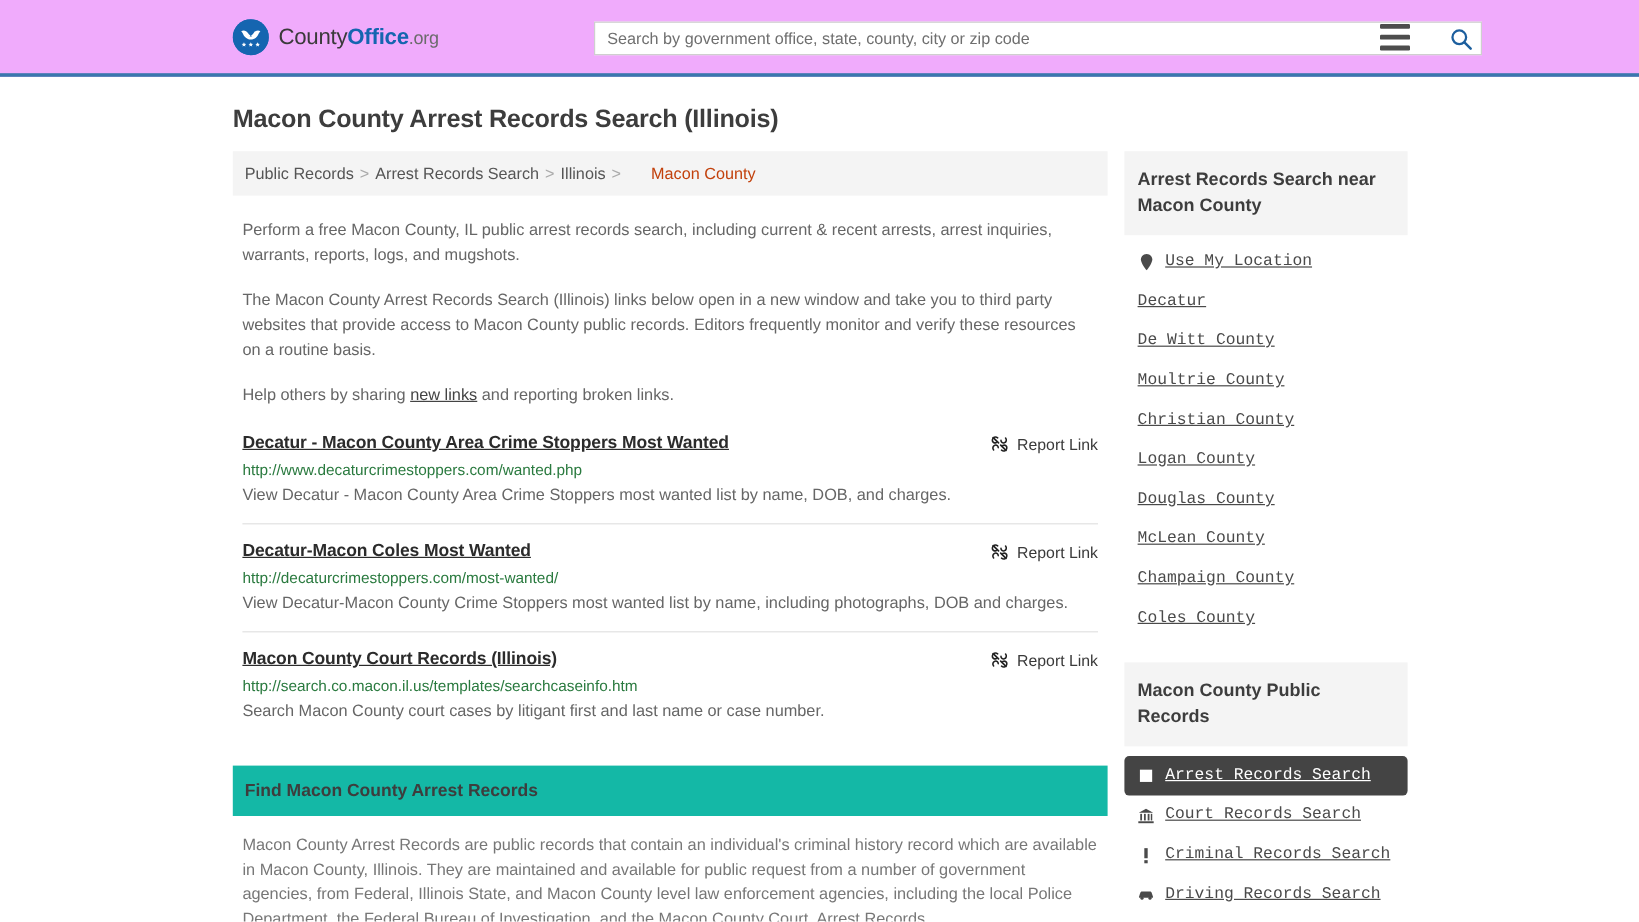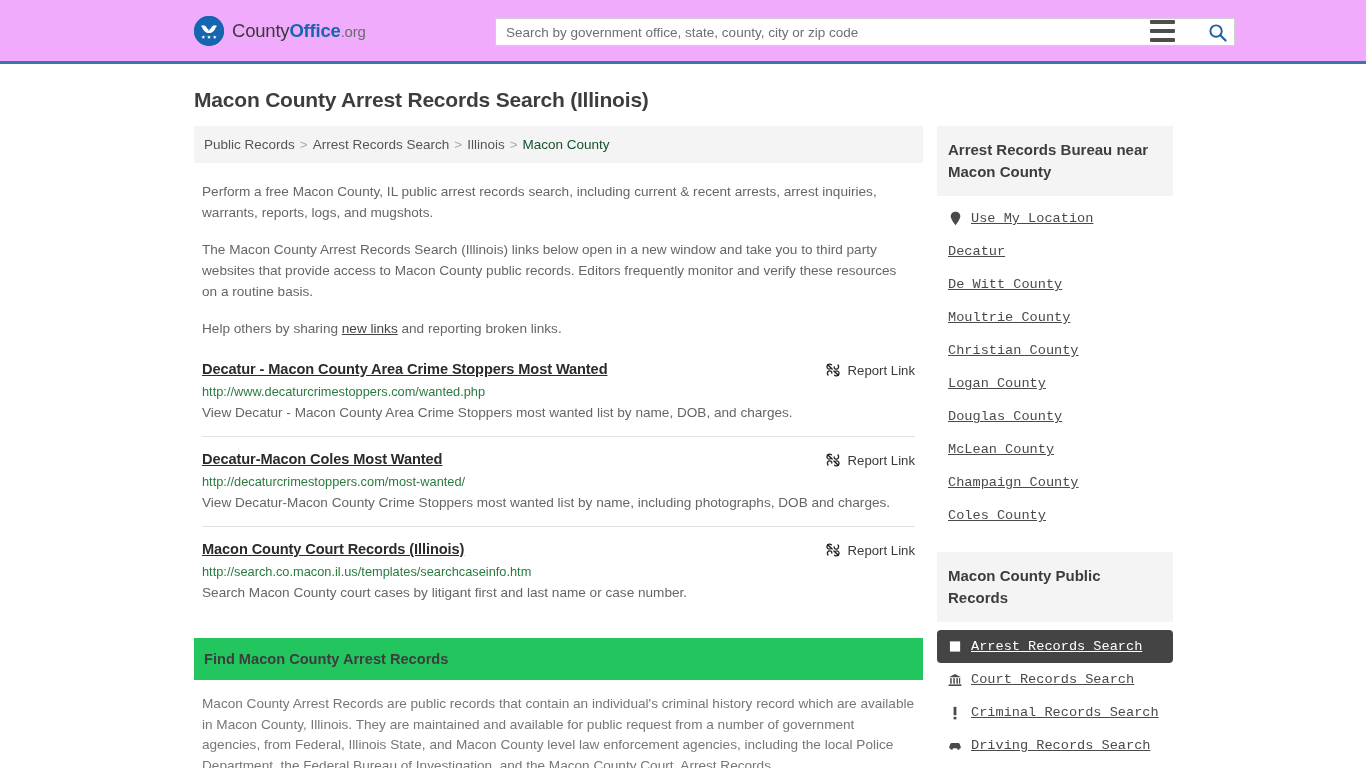--- a/index.html
+++ b/index.html
@@ -112,21 +112,21 @@
     background: #f4f4f4;
     padding: 11px 10px;
     font-size: 13.5px;
     color: #555;
   }
   .breadcrumb a {
     color: #555;
     text-decoration: none;
   }
   .breadcrumb .sep { color: #aaa; margin: 0 5px; }
-  .breadcrumb .current { color: #14532d; }
+  .breadcrumb .current { color: #c2410c; margin-left: 20px; }
 
   
   .intro { padding: 0 8px; }
   .intro p {
     font-size: 13.6px;
     line-height: 21px;
     color: #666666;
     margin-top: 16px;
   }
   .intro p:first-child { margin-top: 18px; }
@@ -170,21 +170,21 @@
   .result-desc {
     font-size: 13.6px;
     line-height: 21px;
     color: #666666;
     margin-top: 3px;
   }
 
   
   .section-panel { margin-top: 22px; }
   .section-head {
-    background: #22c55e;
+    background: #14b8a6;
     padding: 13px 10px;
     font-size: 14.6px;
     font-weight: bold;
     color: #3d3d3d;
   }
   .section-body { padding: 14px 8px 0 8px; }
   .section-body p {
     font-size: 13.6px;
     line-height: 20.6px;
     color: #777777;
@@ -344,21 +344,21 @@
           <div class="section-head">Find Macon County Arrest Records</div>
           <div class="section-body">
             <p>Macon County Arrest Records are public records that contain an individual's criminal history record which are available in Macon County, Illinois. They are maintained and available for public request from a number of government agencies, from Federal, Illinois State, and Macon County level law enforcement agencies, including the local Police Department, the Federal Bureau of Investigation, and the Macon County Court. Arrest Records</p>
           </div>
         </div>
 
       </div>
 
       <aside class="col-side">
 
-        <div class="side-head">Arrest Records Bureau near Macon County</div>
+        <div class="side-head">Arrest Records Search near Macon County</div>
 
         <div class="side-list">
 
           <a href="#" class="side-item">
             <span class="side-icon">
               <svg width="11" height="15" viewBox="0 0 12 16" aria-hidden="true">
                 <path d="M6 0.6 C2.9 0.6 0.8 2.9 0.8 5.6 C0.8 9.2 6 15.4 6 15.4 C6 15.4 11.2 9.2 11.2 5.6 C11.2 2.9 9.1 0.6 6 0.6 Z" fill="#4a4a4a"></path>
               </svg>
             </span>
             <span class="side-label">Use My Location</span>

